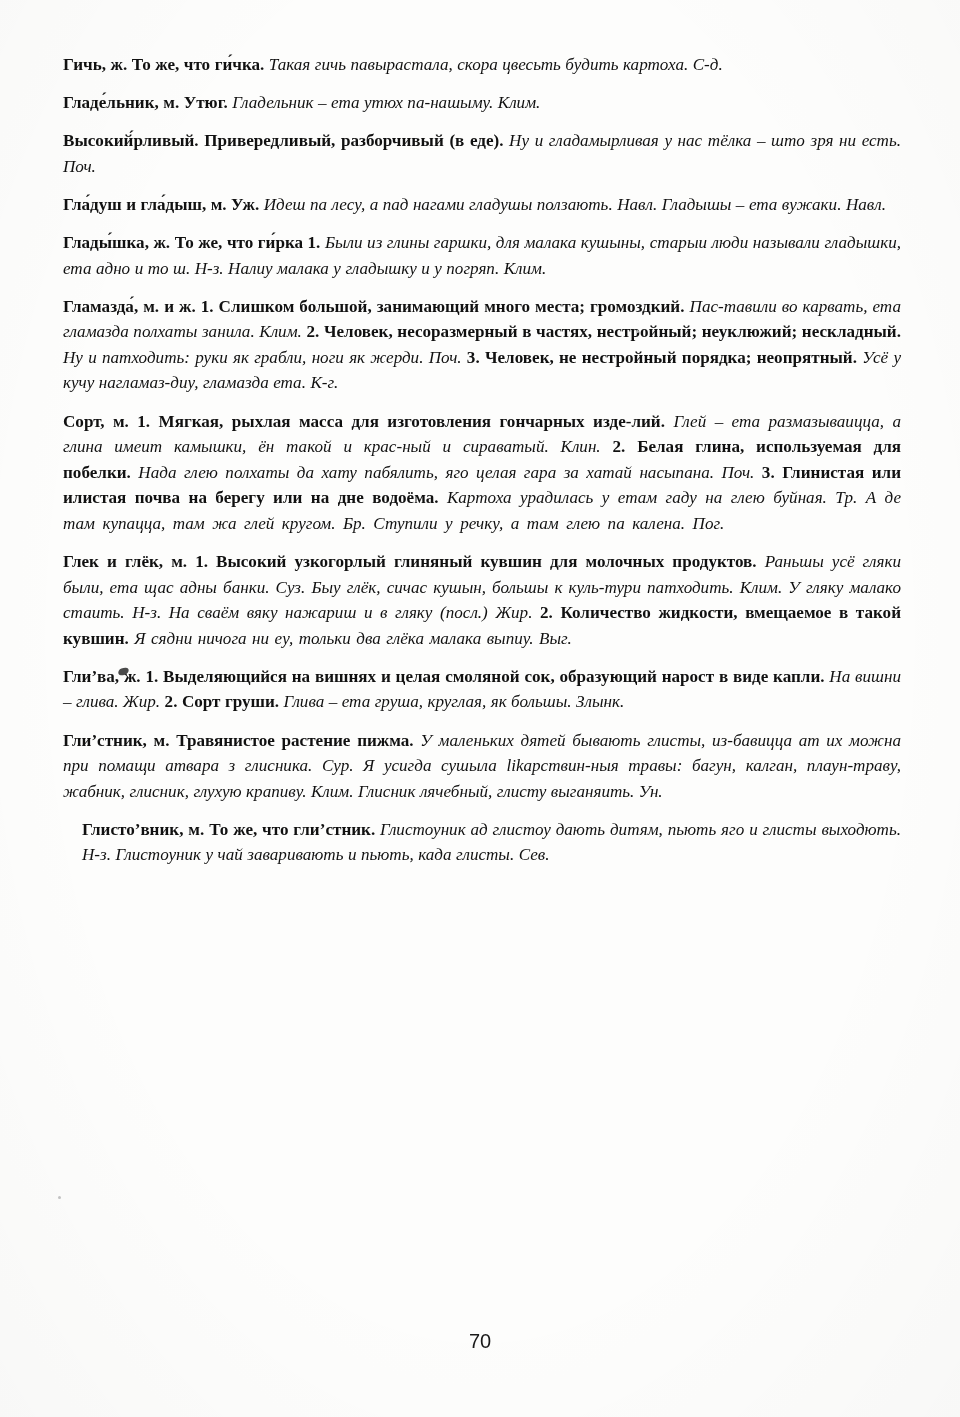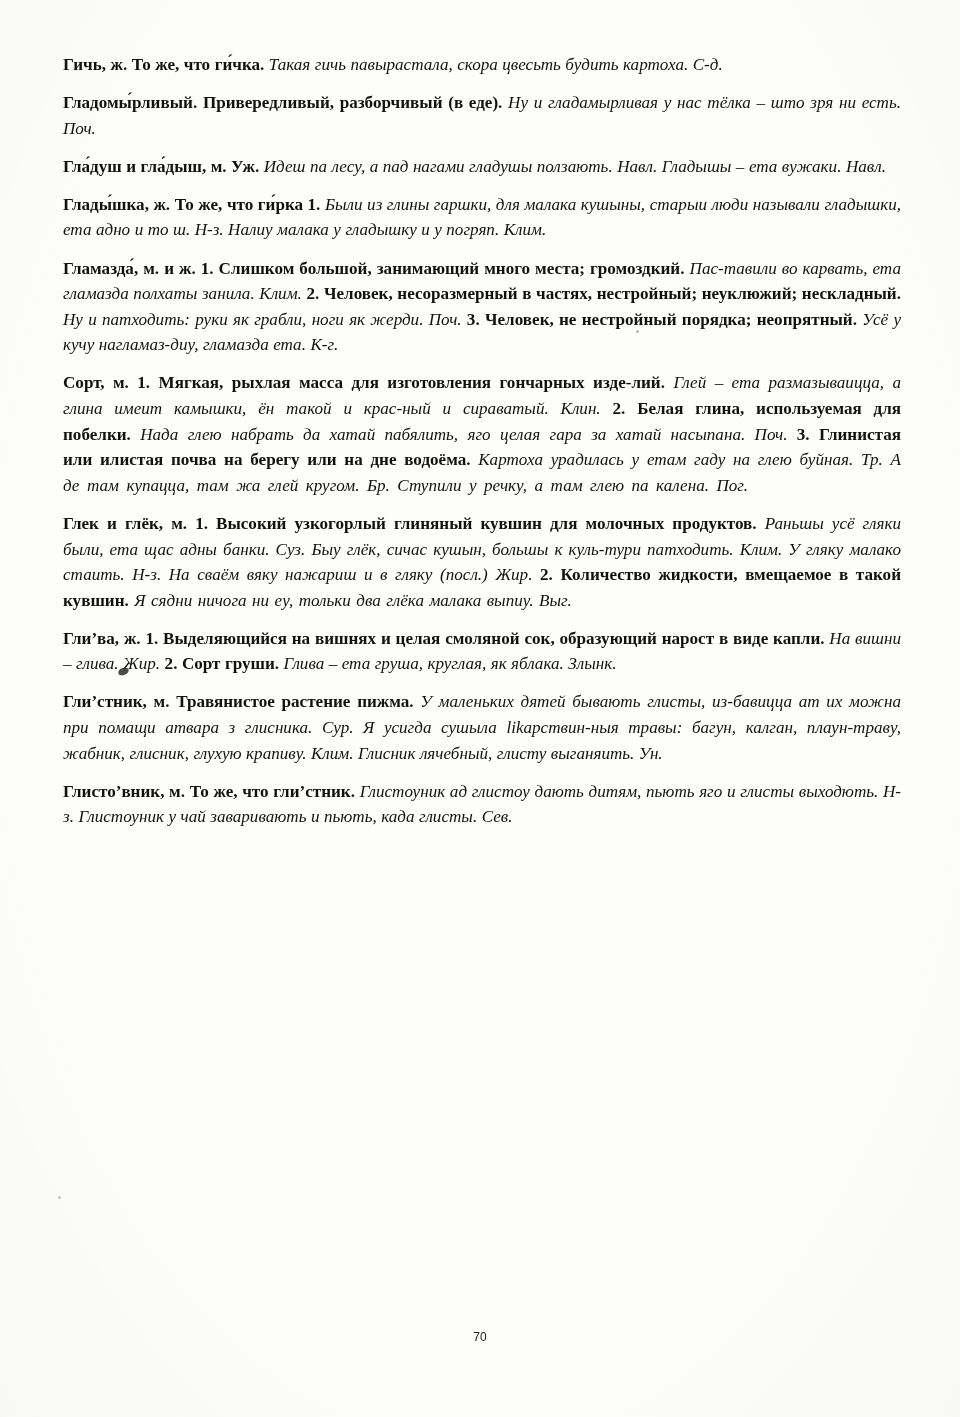--- a/index.html
+++ b/index.html
@@ -39,21 +39,21 @@
   }
   .entry {
     font-size: 17.1px;
     line-height: 25.6px;
     text-align: justify;
     text-justify: inter-word;
     margin: 0 0 12.5px 0;
     hyphens: manual;
     word-spacing: 0.2px;
   }
-  .entry:last-of-type { margin-bottom: 0; }
+  .entry:last-of-type { margin-bottom: 0; margin-left: 19px; }
 
   
   .hw {
     font-weight: bold;
   }
   .df {
     font-weight: bold;
   }
   .ex {
     font-style: italic;
@@ -70,21 +70,21 @@
   .extrawide {
     word-spacing: 3.2px;
   }
 
   #page-number {
     position: absolute;
     left: 0;
     top: 1330px;
     width: 960px;
     text-align: center;
-    font-size: 12px;
+    font-size: 20px;
     font-family: "Liberation Sans", "DejaVu Sans", sans-serif;
     color: #1a1a1a;
   }
 
   
   #scan-speck {
     position: absolute;
     left: 118px;
     top: 668px;
     width: 11px;
@@ -116,24 +116,29 @@
 
   <div id="text-column">
 
     <p class="entry">
       <span class="hw">Гичь, ж.</span>
       <span class="df">То же, что ги́чка.</span>
       <span class="ex">Такая гичь павырастала, скора цвесьть будить картоха. С-д.</span>
     </p>
 
 
-
-
-    <p class="entry">
-      <span class="hw">Гладомы́рливый.</span>
+    <p class="entry">
+      <span class="hw">Гладе́льник, м.</span>
+      <span class="df">Утюг.</span>
+      <span class="ex">Гладельник – ета утюх па-нашыму. Клим.</span>
+    </p>
+
+
+    <p class="entry">
+      <span class="hw">Высокий́рливый.</span>
       <span class="df">Привередливый, разборчивый (в еде).</span>
       <span class="ex">Ну и гладамырливая у нас тёлка – што зря ни есть. Поч.</span>
     </p>
 
     <p class="entry">
       <span class="hw">Гла́душ и гла́дыш, м.</span>
       <span class="df">Уж.</span>
       <span class="ex">Идеш па лесу, а пад нагами гладушы ползають. Навл. Гладышы – ета вужаки. Навл.</span>
     </p>
 
@@ -156,21 +161,21 @@
       <span class="ex">Усё у кучу нагламаз-диу, гламазда ета. К-г.</span>
     </p>
 
     <p class="entry extrawide">
       <span class="hw">Сорт, м.</span>
       <span class="num">1.</span>
       <span class="df">Мягкая, рыхлая масса для изготовления гончарных изде-лий.</span>
       <span class="ex">Глей – ета размазываицца, а глина имеит камышки, ён такой и крас-ный и сираватый. Клин.</span>
       <span class="num">2.</span>
       <span class="df">Белая глина, используемая для побелки.</span>
-      <span class="ex">Нада глею набрать да хатай пабялить, яго целая гара за хатай насыпана. Поч.</span>
+      <span class="ex">Нада глею полхаты да хату пабялить, яго целая гара за хатай насыпана. Поч.</span>
       <span class="num">3.</span>
       <span class="df">Глинистая или илистая почва на берегу или на дне водоёма.</span>
       <span class="ex">Картоха урадилась у етам гаду на глею буйная. Тр. А де там купацца, там жа глей кругом. Бр. Ступили у речку, а там глею па калена. Пог.</span>
     </p>
 
     <p class="entry wide">
       <span class="hw">Глек и глёк, м.</span>
       <span class="num">1.</span>
       <span class="df">Высокий узкогорлый глиняный кувшин для молочных продуктов.</span>
       <span class="ex">Раньшы усё гляки были, ета щас адны банки. Суз. Быу глёк, сичас кушын, большы к  куль-тури патходить.  Клим.  У гляку малако стаить.  Н-з. На сваём вяку нажариш и в гляку (посл.) Жир.</span>
@@ -179,21 +184,21 @@
       <span class="ex">Я сядни ничога ни еу, тольки два глёка малака выпиу. Выг.</span>
     </p>
 
     <p class="entry">
       <span class="hw">Гли’ва, ж.</span>
       <span class="num">1.</span>
       <span class="df">Выделяющийся на вишнях и целая смоляной сок, образующий нарост в виде капли.</span>
       <span class="ex">На вишни – глива. Жир.</span>
       <span class="num">2.</span>
       <span class="df">Сорт груши.</span>
-      <span class="ex">Глива – ета груша, круглая, як яблака. Злынк.</span>
+      <span class="ex">Глива – ета груша, круглая, як большы. Злынк.</span>
     </p>
 
     <p class="entry">
       <span class="hw">Гли’стник, м.</span>
       <span class="df">Травянистое растение пижма.</span>
       <span class="ex">У маленьких дятей бывають глисты, из-бавицца ат их можна при помащи атвара з глисника. Сур. Я усигда сушыла likарствин-ныя травы: багун, калган, плаун-траву, жабник, глисник, глухую крапиву. Клим. Глисник лячебный, глисту выганяить. Ун.</span>
     </p>
 
     <p class="entry">
       <span class="hw">Глисто’вник, м.</span>

